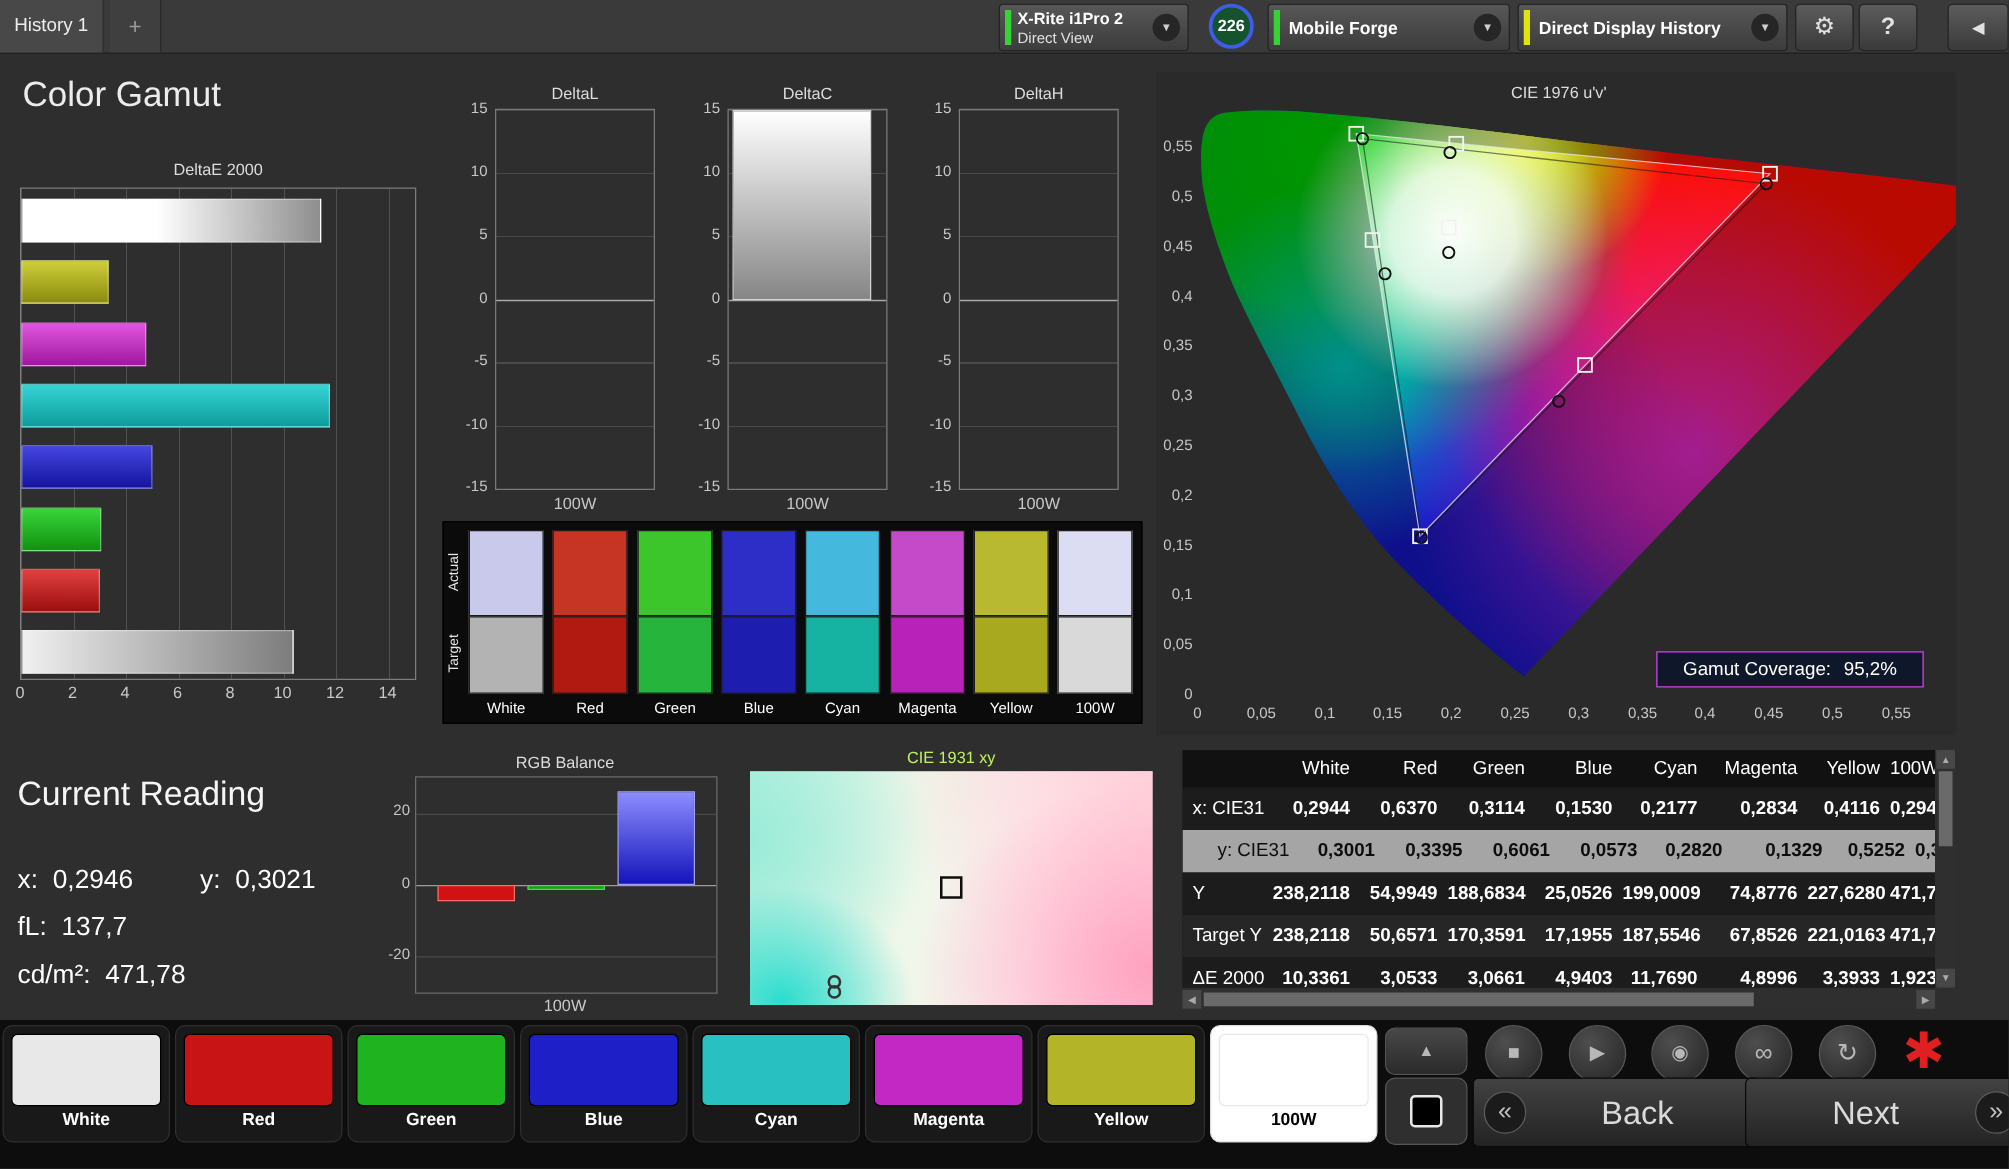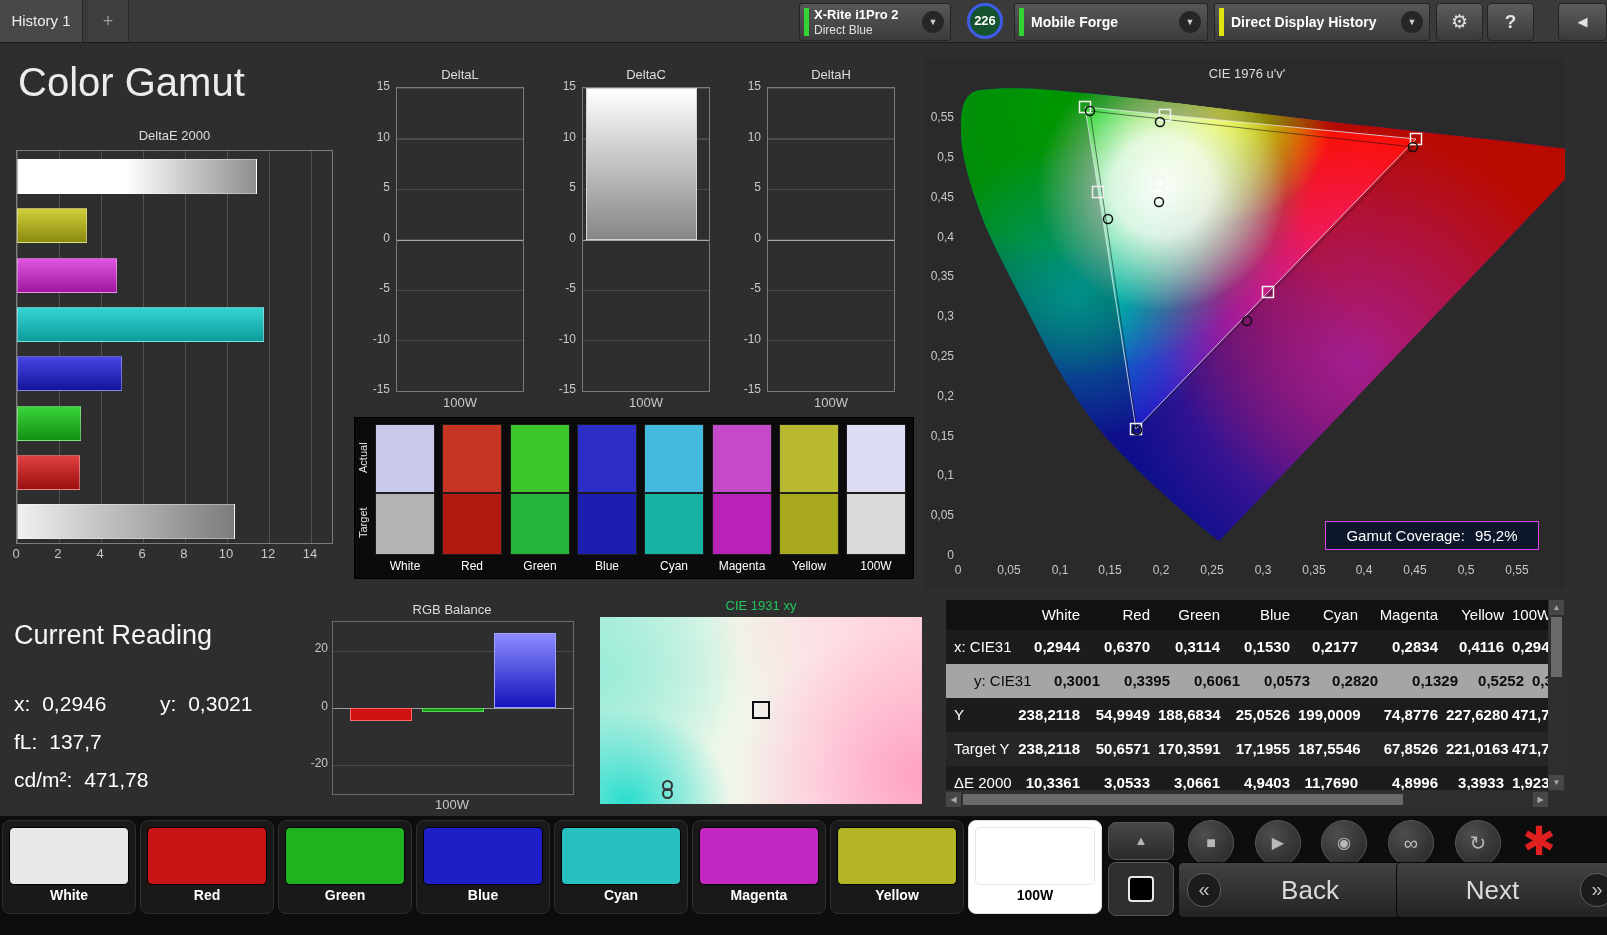--- a/index.html
+++ b/index.html
@@ -12,21 +12,21 @@
   .dd{position:absolute;top:3px;height:36px;background:linear-gradient(#575757,#3c3c3c);border:1px solid #242424;border-radius:3px;}
   .dd .ind{position:absolute;left:4px;top:4px;bottom:4px;width:5px;}
   .dd .l1{position:absolute;left:16px;top:3px;font-size:13px;font-weight:bold;color:#fff;white-space:nowrap;}
   .dd .l2{position:absolute;left:16px;top:19px;font-size:12px;color:#e0e0e0;white-space:nowrap;}
   .dd .one{position:absolute;left:16px;top:0;line-height:36px;font-size:14px;font-weight:bold;color:#fff;white-space:nowrap;}
   .dd .arr{position:absolute;right:6px;top:7px;width:22px;height:22px;border-radius:50%;background:#262626;color:#cfcfcf;font-size:9px;line-height:22px;text-align:center;}
   .badge{position:absolute;width:30px;height:30px;border-radius:50%;background:#14532d;border:3px solid #3e5ce8;color:#fff;font-size:13px;font-weight:bold;line-height:30px;text-align:center;}
   .tbtn{position:absolute;top:3px;width:45px;height:36px;background:linear-gradient(#5c5c5c,#3a3a3a);border:1px solid #242424;border-radius:4px;color:#e2e2e2;text-align:center;line-height:36px;font-size:19px;}
 
   
-  .pagetitle{position:absolute;left:18px;top:60px;font-size:40px;color:#ececec;}
+  .pagetitle{position:absolute;left:18px;top:60px;font-size:28px;color:#ececec;}
 
   
   .dechart{position:absolute;left:16px;top:128px;width:317px;height:444px;}
   .dettl{position:absolute;left:0;top:0;width:100%;text-align:center;font-size:13px;color:#ddd;}
   .deplot{position:absolute;left:0;top:22px;width:315px;height:392px;border:1px solid #7d7d7d;
           background-image:repeating-linear-gradient(90deg,#515151 0,#515151 1px,transparent 1px,transparent 13.333%);}
   .hbar{position:absolute;left:0;height:35px;border:1px solid rgba(255,255,255,.35);box-sizing:border-box;}
   .b0{background:linear-gradient(to right,#ffffff 45%,#8e8e8e);}
   .b1{background:linear-gradient(#cfcf3a,#8a8a10);}
   .b2{background:linear-gradient(#e055e0,#9f189f);}
@@ -76,21 +76,21 @@
   .rbar{position:absolute;width:26%;bottom:50%;box-sizing:border-box;}
   .rbar.neg{bottom:auto;top:50%;}
   .rbar.red{left:7%;background:#d01212;border:1px solid #ff6a6a;}
   .rbar.green{left:37%;background:#16a016;border:1px solid #58d058;}
   .rbar.blue{left:67%;background:linear-gradient(#8c8cff,#1414bc);border:1px solid #a0a0ff;}
   .rgbyl{position:absolute;left:0;width:20px;text-align:right;font-size:12px;color:#c8c8c8;}
   .rgbxl{position:absolute;top:197px;left:24px;width:240px;text-align:center;font-size:13px;color:#c8c8c8;}
 
   
   .cie31{position:absolute;left:600px;top:598px;width:322px;height:212px;}
-  .c31title{position:absolute;top:0;left:0;width:100%;text-align:center;font-size:13px;color:#22c55e;}
+  .c31title{position:absolute;top:0;left:0;width:100%;text-align:center;font-size:13px;color:#bef264;}
   .c31field{position:absolute;left:0;top:19px;width:322px;height:187px;
     background:
       radial-gradient(150px 130px at 8% 98%, rgba(35,220,205,0.95), rgba(35,220,205,0) 70%),
       radial-gradient(210px 170px at 0% 30%, rgba(150,235,215,0.85), rgba(150,235,215,0) 70%),
       radial-gradient(260px 210px at 100% 85%, rgba(255,150,185,0.85), rgba(255,150,185,0) 72%),
       radial-gradient(300px 230px at 100% 0%, rgba(255,205,215,0.9), rgba(255,205,215,0) 72%),
       linear-gradient(100deg,#b6efe0 0%,#eef7e9 40%,#fdeff0 70%,#ffdfe7 100%);}
   .c31marker{position:absolute;left:152px;top:84px;width:14px;height:14px;border:2px solid #0e0e0e;}
   .c31dot{position:absolute;width:7px;height:7px;border:2px solid #333;border-radius:50%;}
 
@@ -133,21 +133,21 @@
 
 <div id="app">
 
   <div class="topbar">
     <div class="tab" style="left:0;width:82px;"><span>History 1</span></div>
     <div class="tab plus" style="left:88px;width:40px;"><span>+</span></div>
 
     <div class="dd" style="left:799px;width:150px;">
       <div class="ind" style="background: rgb(53, 212, 53);"></div>
       <div class="l1" style="left:14px;">X-Rite i1Pro 2</div>
-      <div class="l2" style="left:14px;">Direct Blue</div>
+      <div class="l2" style="left:14px;">Direct View</div>
       <div class="arr">▼</div>
     </div>
 
     <div class="badge" style="left:967px;top:3px;"><span>226</span></div>
 
     <div class="dd" style="left:1014px;width:192px;">
       <div class="ind" style="background: rgb(53, 212, 53);"></div>
       <div class="one">Mobile Forge</div>
       <div class="arr">▼</div>
     </div>

